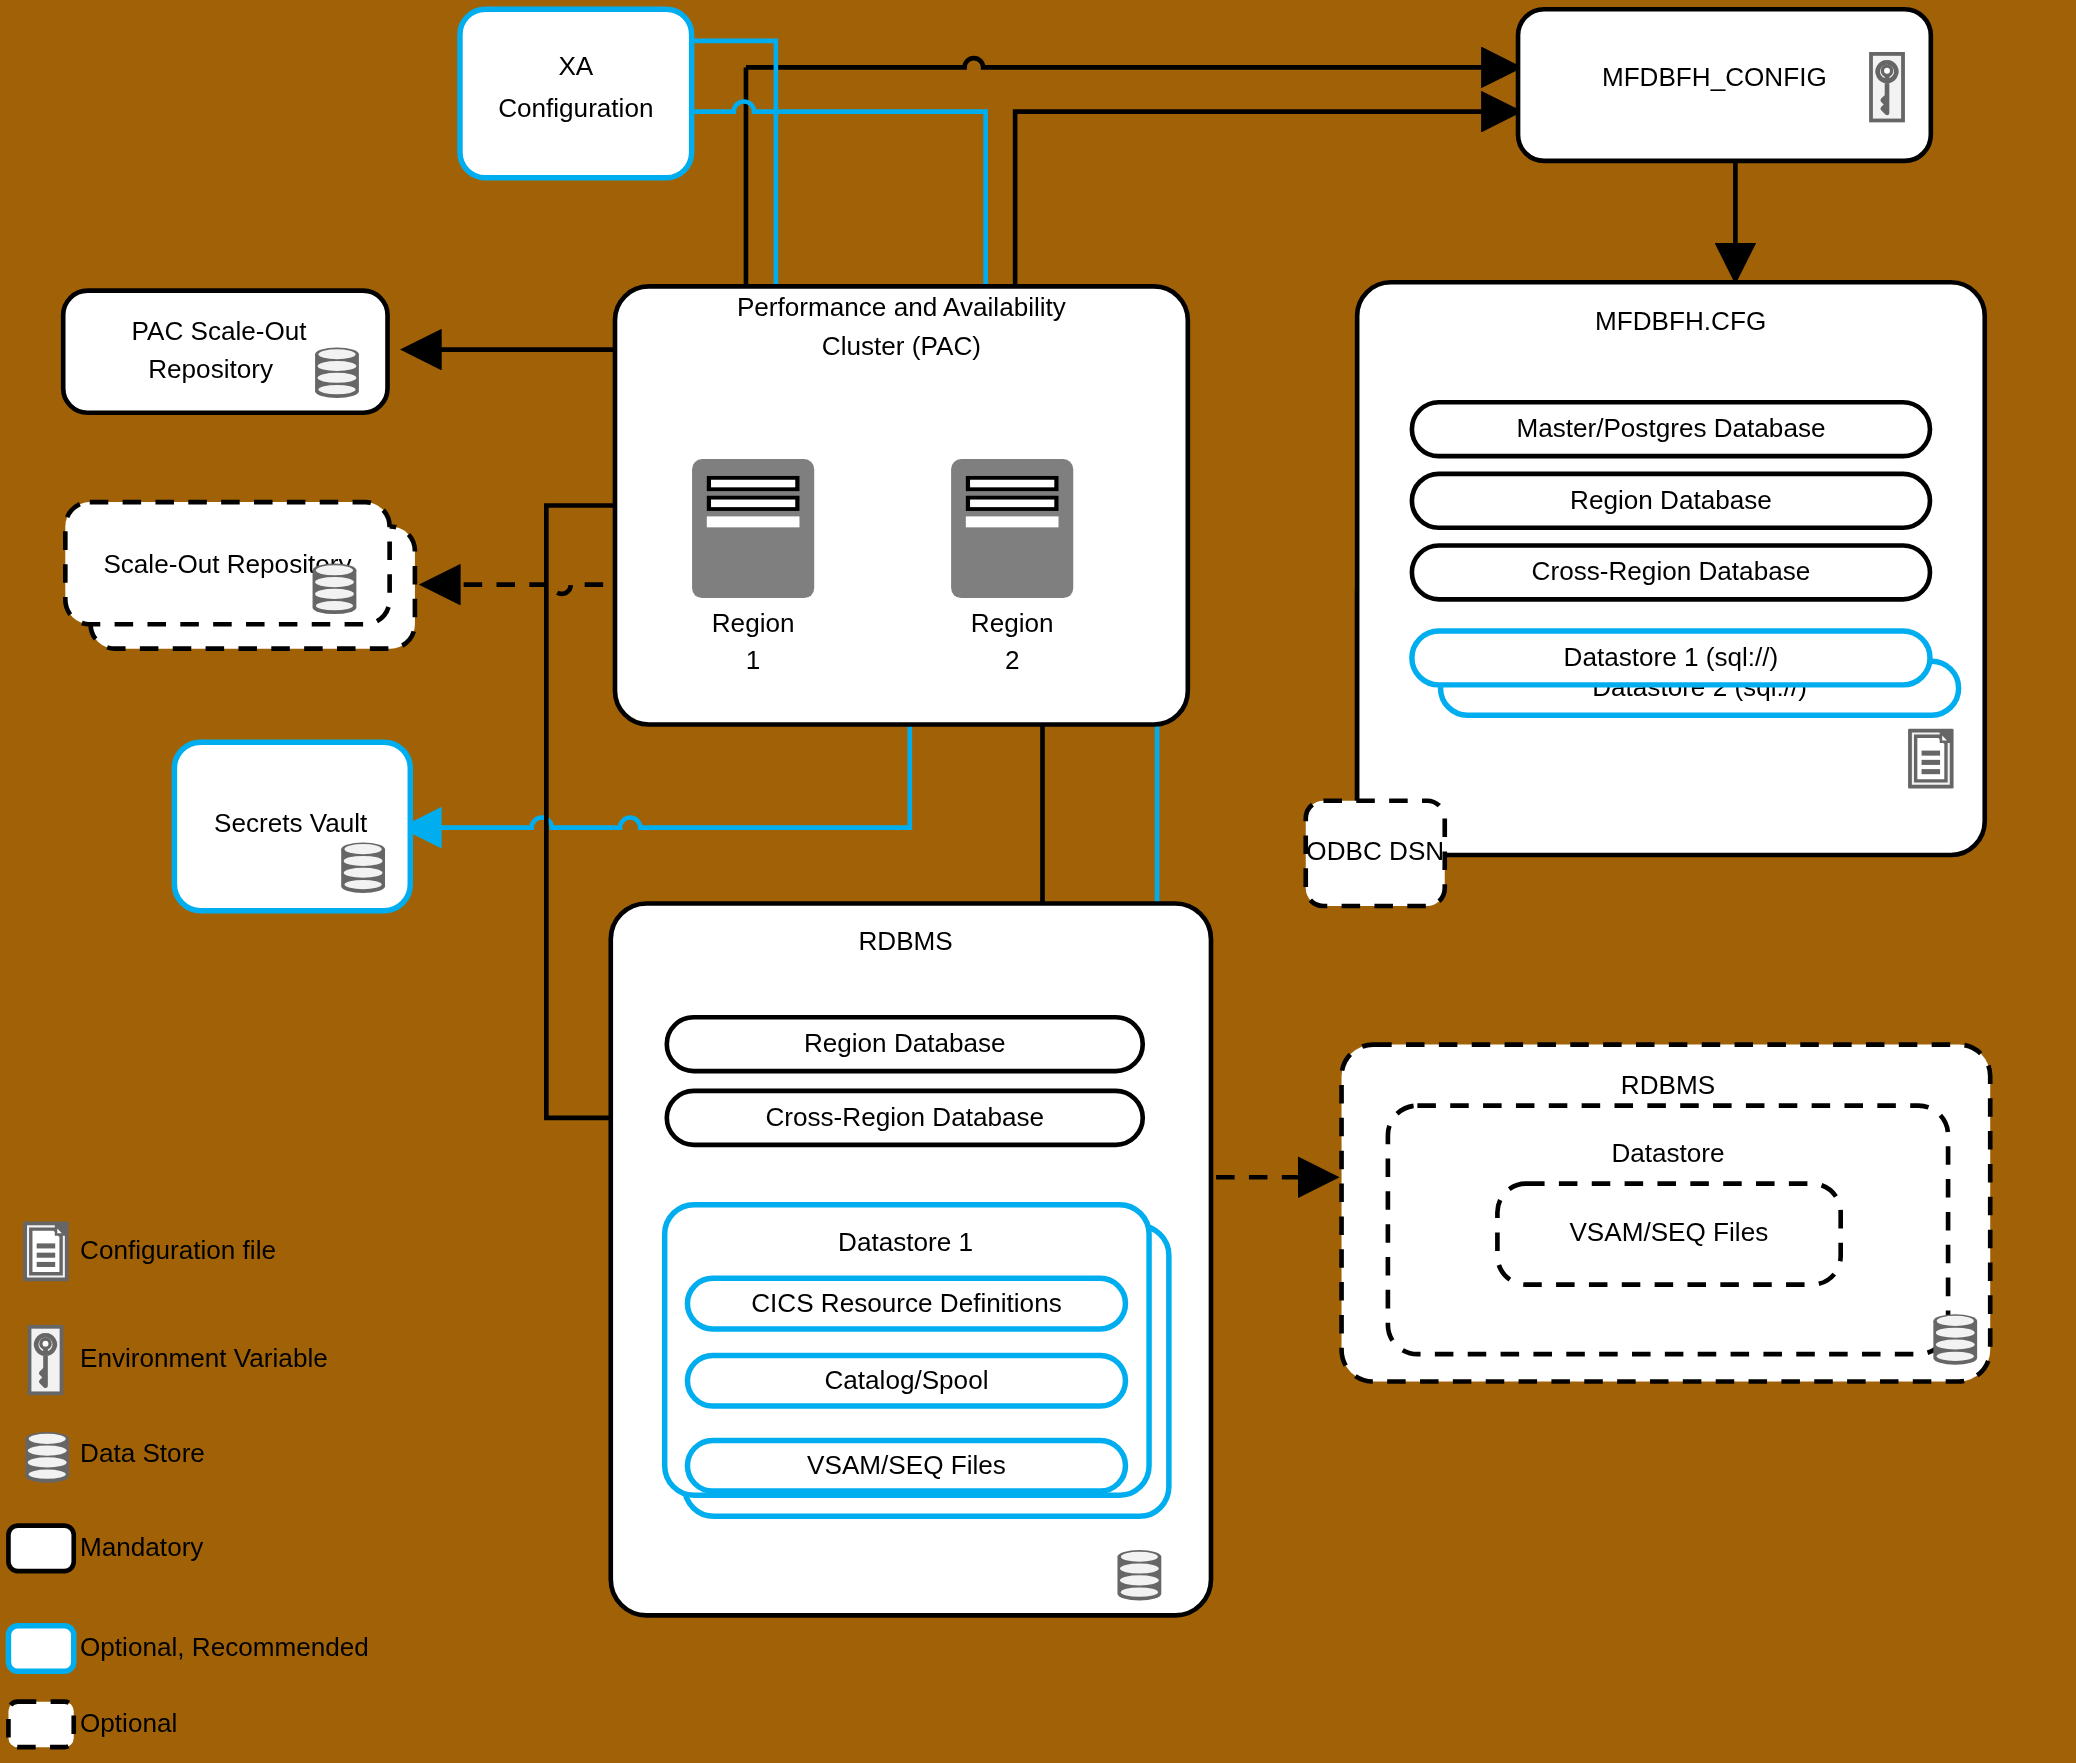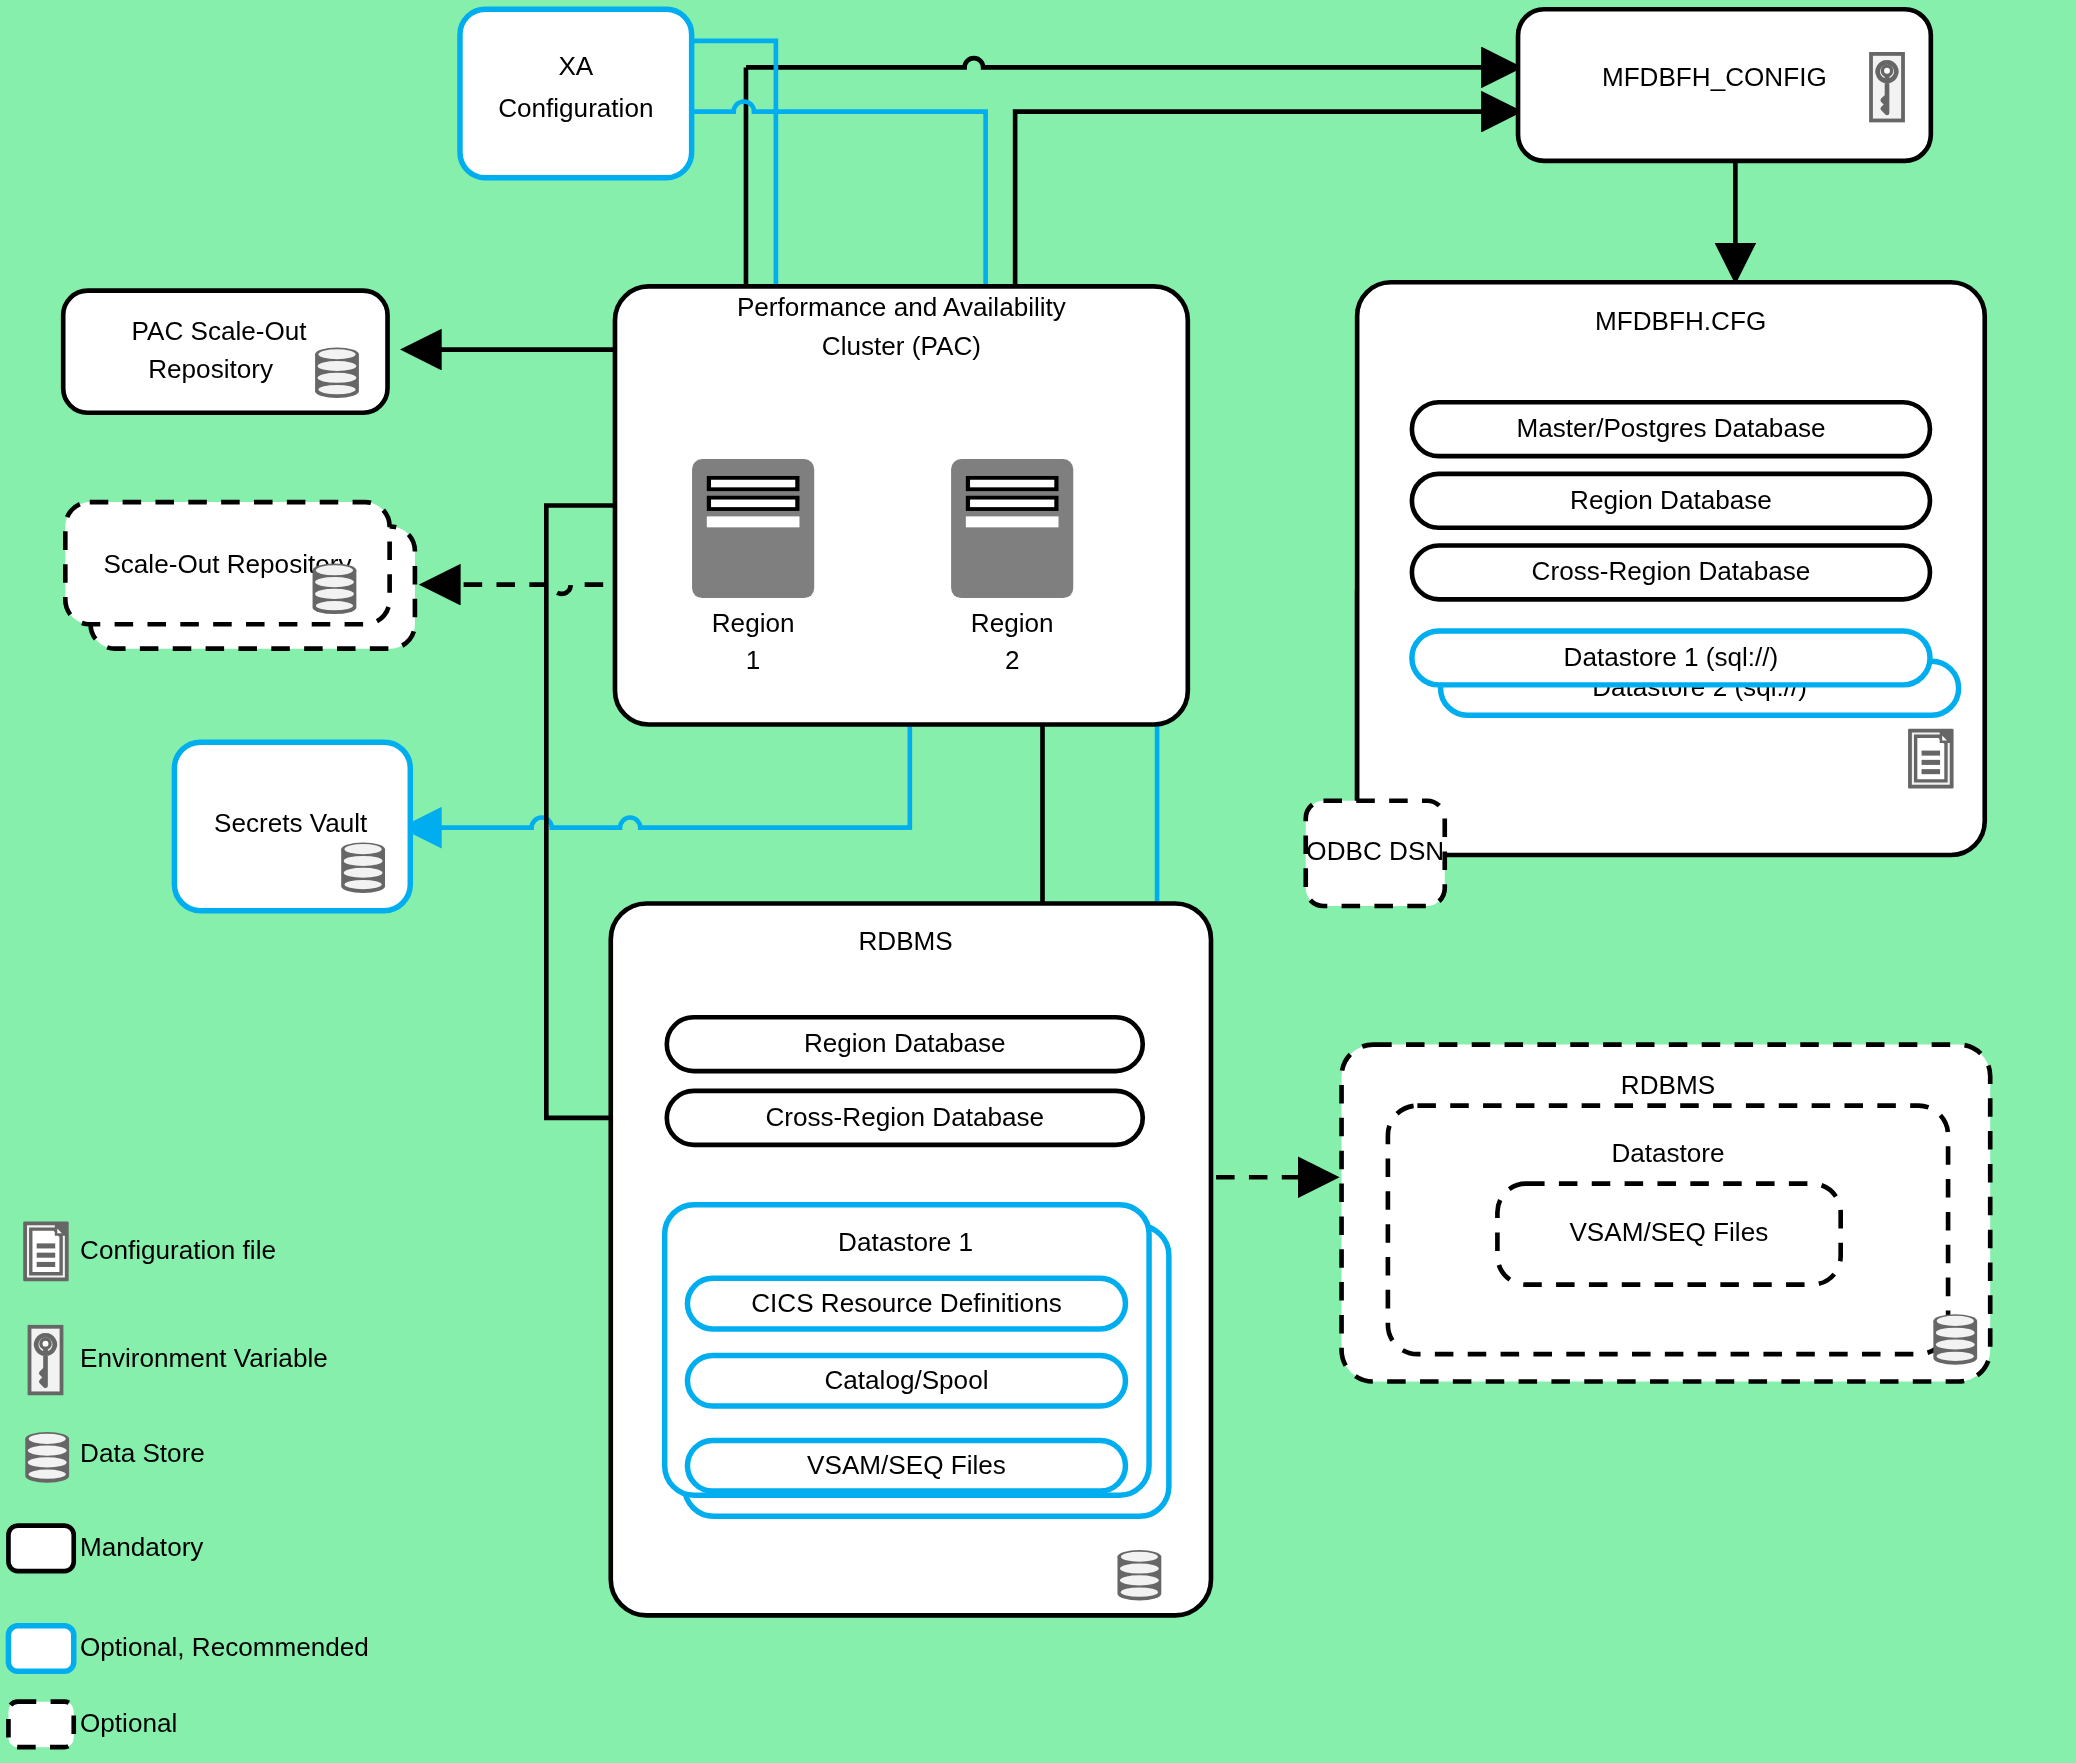--- a/index.html
+++ b/index.html
@@ -1,17 +1,17 @@
 <!DOCTYPE html>
 <html style="font-size:6.7px"><head>
 <meta charset="utf-8">
 <style>
   html,body{margin:0;padding:0;background:#ffffff;}
   body{width:2077px;height:1764px;font-family:"Liberation Sans",sans-serif;overflow:hidden;}
-  #stage{position:relative;width:2077px;height:1764px;background:#86efac;}
+  #stage{position:relative;width:2077px;height:1764px;background:#a16207;}
   svg.diagram{position:absolute;left:0;top:0;width:2077px;height:1764px;}
   text{font-family:"Liberation Sans",sans-serif;fill:#000;}
   .t{font-size:62px;text-anchor:middle;dominant-baseline:middle;}
   .tl{font-size:62px;text-anchor:start;dominant-baseline:middle;}
   .box-black{fill:#ffffff;stroke:#000000;stroke-width:11;}
   .box-blue{fill:#ffffff;stroke:#00AEEF;stroke-width:13;}
   .box-dash{fill:#ffffff;stroke:#000000;stroke-width:11;stroke-dasharray:44 34;}
   .ln{stroke:#000000;stroke-width:11;fill:none;}
   .ln-blue{stroke:#00AEEF;stroke-width:11;fill:none;}
   .ln-dash{stroke:#000000;stroke-width:11;fill:none;stroke-dasharray:44 34;}

